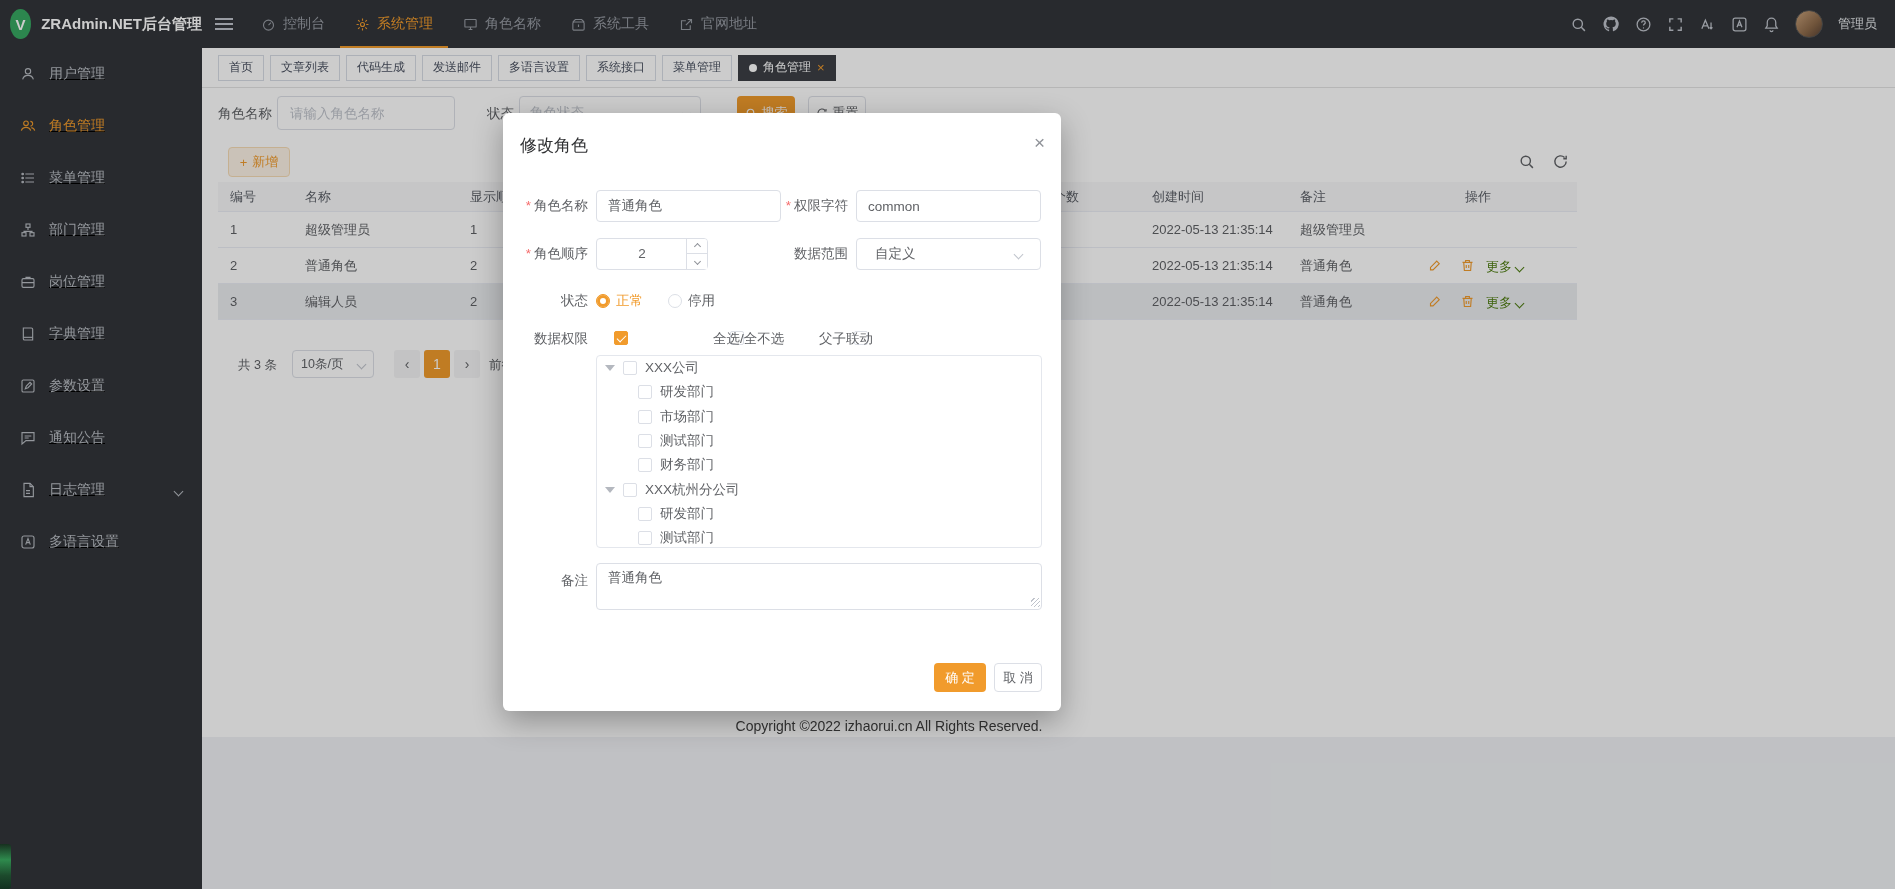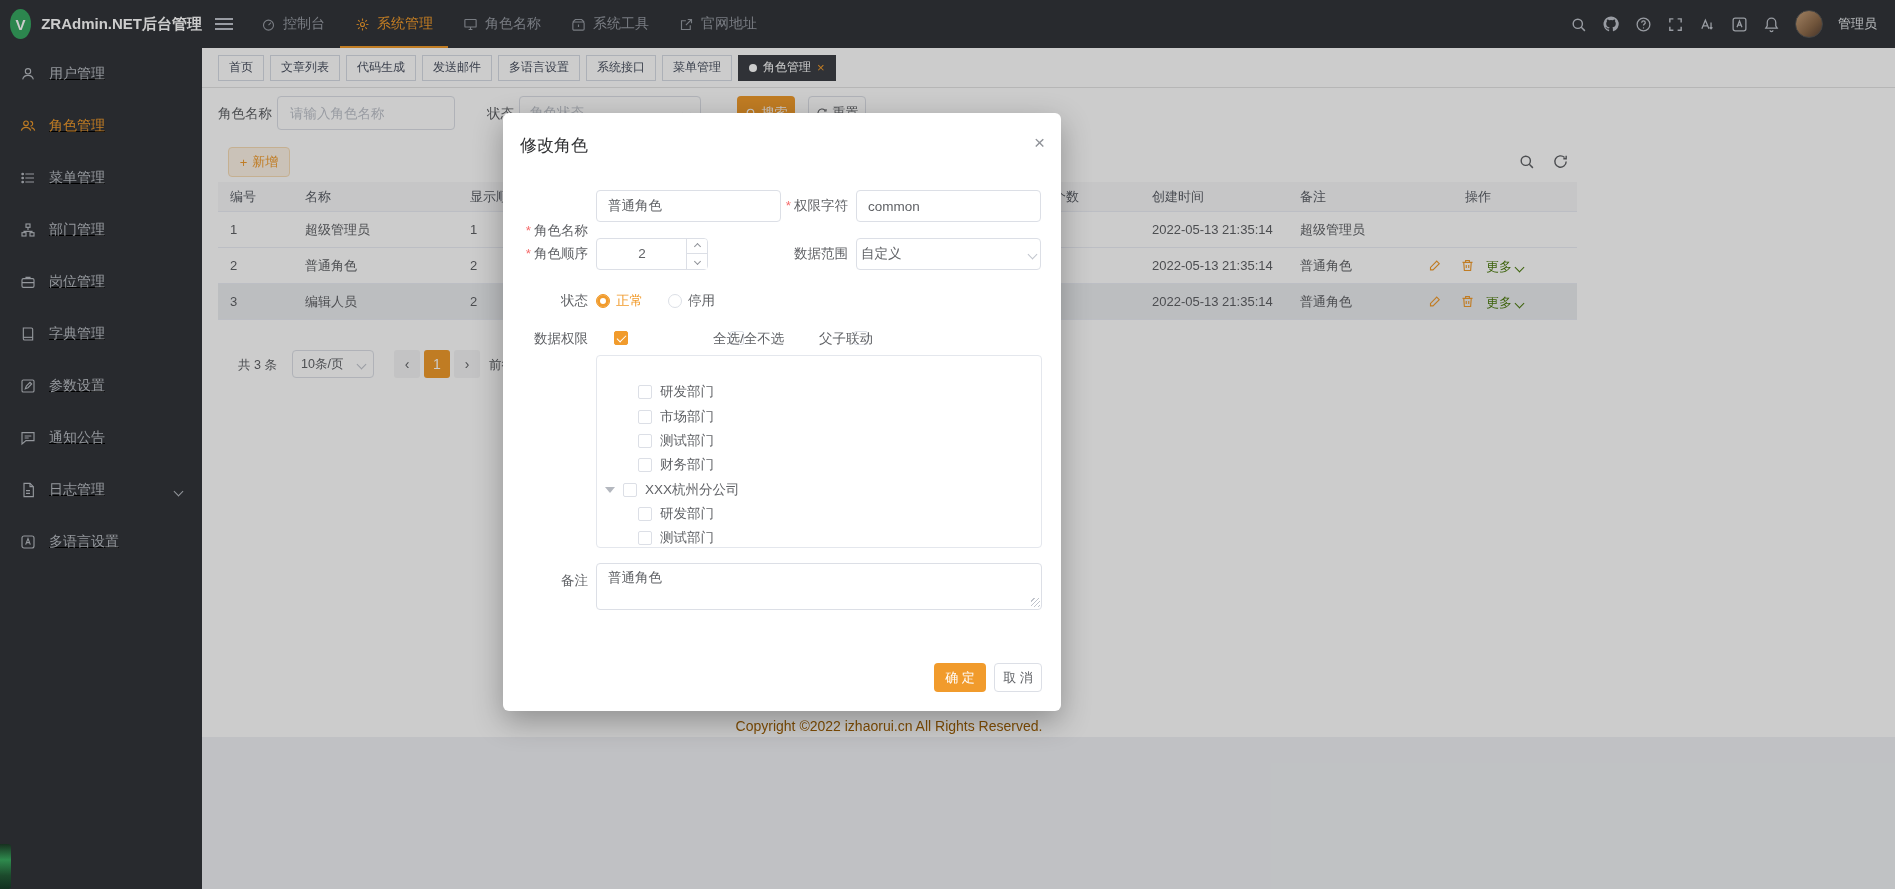--- a/index.html
+++ b/index.html
@@ -55,32 +55,32 @@
   .trow-band.hl { background:#eceef1; }
   .thc { position:absolute; font-size:13px; color:#5a5e66; line-height:30px; }
   .tdc { position:absolute; font-size:13px; color:#606266; line-height:36px; }
   .opicon { color:#f19b2c; cursor:pointer; }
   .more-link { color:#4d7c0f; font-size:13px; cursor:pointer; display:inline-flex; align-items:center; gap:4px; }
 
   .pgbtn { position:absolute; top:350px; width:26px; height:28px; border-radius:3px; background:#f4f4f5; color:#606266; font-size:14px; display:flex; align-items:center; justify-content:center; cursor:pointer; }
   .pgbtn.cur { background:#f19b2c; color:#fff; }
   .pg-select { position:absolute; left:292px; top:350px; width:82px; height:28px; border:1px solid #dcdfe6; border-radius:4px; background:#fff; display:flex; align-items:center; justify-content:space-between; padding:0 8px; font-size:12.5px; color:#606266; cursor:pointer; }
 
-  .footer-text { position:absolute; left:889px; top:718px; transform:translateX(-50%); font-size:14px; color:#a16207; white-space:nowrap; }
+  .footer-text { position:absolute; left:889px; top:718px; transform:translateX(-50%); font-size:14px; color:#404040; white-space:nowrap; }
 
   
   .overlay { position:absolute; inset:0; background:rgba(0,0,0,0.2); z-index:40; }
   .dialog { position:absolute; left:503px; top:113px; width:558px; height:598px; background:#fff; border-radius:6px; box-shadow:0 10px 30px rgba(0,0,0,.3); z-index:60; }
   .dlg-title { position:absolute; left:17px; top:21px; font-size:17px; color:#303133; }
   .dlg-close { position:absolute; right:16px; top:20px; font-size:19px; color:#909399; cursor:pointer; line-height:1; }
   .dlbl { position:absolute; font-size:13.5px; color:#606266; text-align:right; line-height:32px; height:32px; white-space:nowrap; }
   .dlbl.short { line-height:20px; height:20px; }
   .req { color:#f56c6c; margin-right:3px; }
   .dinput { position:absolute; height:32px; border:1px solid #dcdfe6; border-radius:4px; font-size:13.5px; color:#606266; padding:0 11px; background:#fff; font-family:inherit; outline:none; }
-  .dselect { position:absolute; height:32px; border:1px solid #dcdfe6; border-radius:4px; background:#fff; display:flex; align-items:center; justify-content:space-between; padding:0 4px; font-size:13.5px; color:#606266; cursor:pointer; }
+  .dselect { position:absolute; height:32px; border:1px solid #dcdfe6; border-radius:4px; background:#fff; display:flex; align-items:center; justify-content:space-between; padding:0 18px; font-size:13.5px; color:#606266; cursor:pointer; }
   .numwrap { position:absolute; left:93px; top:125px; width:112px; height:32px; border:1px solid #dcdfe6; border-radius:4px; background:#fff; }
   .numval { position:absolute; left:0; top:0; width:90px; height:30px; line-height:30px; text-align:center; font-size:13.5px; color:#606266; }
   .spin { position:absolute; right:0; top:0; width:21px; height:30px; border-left:1px solid #dcdfe6; }
   .spin .sbtn { height:15px; display:flex; align-items:center; justify-content:center; cursor:pointer; background:#fff; }
   .spin .sbtn:first-child { border-bottom:1px solid #dcdfe6; border-radius:0 3px 0 0; }
   .spin .chev { width:5px; height:5px; border-width:1.3px; border-color:#909399; }
   .radio { width:14px; height:14px; border-radius:50%; display:inline-block; cursor:pointer; }
   .radio.on { background:#f19b2c; border:1px solid #f19b2c; box-shadow:inset 0 0 0 3px #f19b2c, inset 0 0 0 8px #fff; position:relative; }
   .radio.on::after { content:""; position:absolute; left:4px; top:4px; width:4px; height:4px; border-radius:50%; background:#fff; }
   .radio.off { background:#fff; border:1px solid #dcdfe6; }
@@ -446,21 +446,21 @@
 
   <div class="footer-text">Copyright ©2022 izhaorui.cn All Rights Reserved.</div>
 
   <div class="overlay"></div>
 
   <div class="dialog">
     <div class="dlg-title">修改角色</div>
     <div class="dlg-close">×</div>
 
     
-    <div class="dlbl" style="left:0;top:77px;width:85px;margin-top:25px;"><span class="req">*</span><span>角色名称</span></div>
+    <div class="dlbl" style="left:0;top:77px;width:85px;"><span class="req">*</span><span>角色名称</span></div>
     <input class="dinput" style="left: 93px; top: 77px; width: 185px;" readonly="" value="普通角色">
     <div class="dlbl" style="left:255px;top:77px;width:90px;"><span class="req">*</span><span>权限字符</span></div>
     <input class="dinput" style="left: 353px; top: 77px; width: 185px;" readonly="" value="common">
 
     
     <div class="dlbl" style="left:0;top:125px;width:85px;"><span class="req">*</span><span>角色顺序</span></div>
     <div class="numwrap">
       <div class="numval">2</div>
       <div class="spin">
         <div class="sbtn">
@@ -488,20 +488,25 @@
     <div class="dlbl short" style="left:0;top:216px;width:85px;"><span>数据权限</span></div>
     <span class="cb on abs" style="left:93px;top:218px;"></span>
     <span class="cbl abs" style="left:113px;top:228px;color:#f19b2c;margin-top:16px;">展开/折叠</span>
     <span class="cb off abs" style="left:190px;top:218px;"></span>
     <span class="cbl abs" style="left:210px;top:216px;color:#606266;">全选/全不选</span>
     <span class="cb off abs" style="left:296px;top:218px;"></span>
     <span class="cbl abs" style="left:316px;top:216px;color:#606266;">父子联动</span>
 
     
     <div class="tree-box">
+      <div class="trow" style="top:0;padding-left:8px;">
+        <span class="caret"></span>
+        <span class="cb off"></span>
+        <span class="tlbl">XXX公司</span>
+      </div>
       <div class="trow" style="top:24px;padding-left:41px;">
         <span class="cb off"></span>
         <span class="tlbl">研发部门</span>
       </div>
       <div class="trow" style="top:49px;padding-left:41px;">
         <span class="cb off"></span>
         <span class="tlbl">市场部门</span>
       </div>
       <div class="trow" style="top:73px;padding-left:41px;">
         <span class="cb off"></span>

